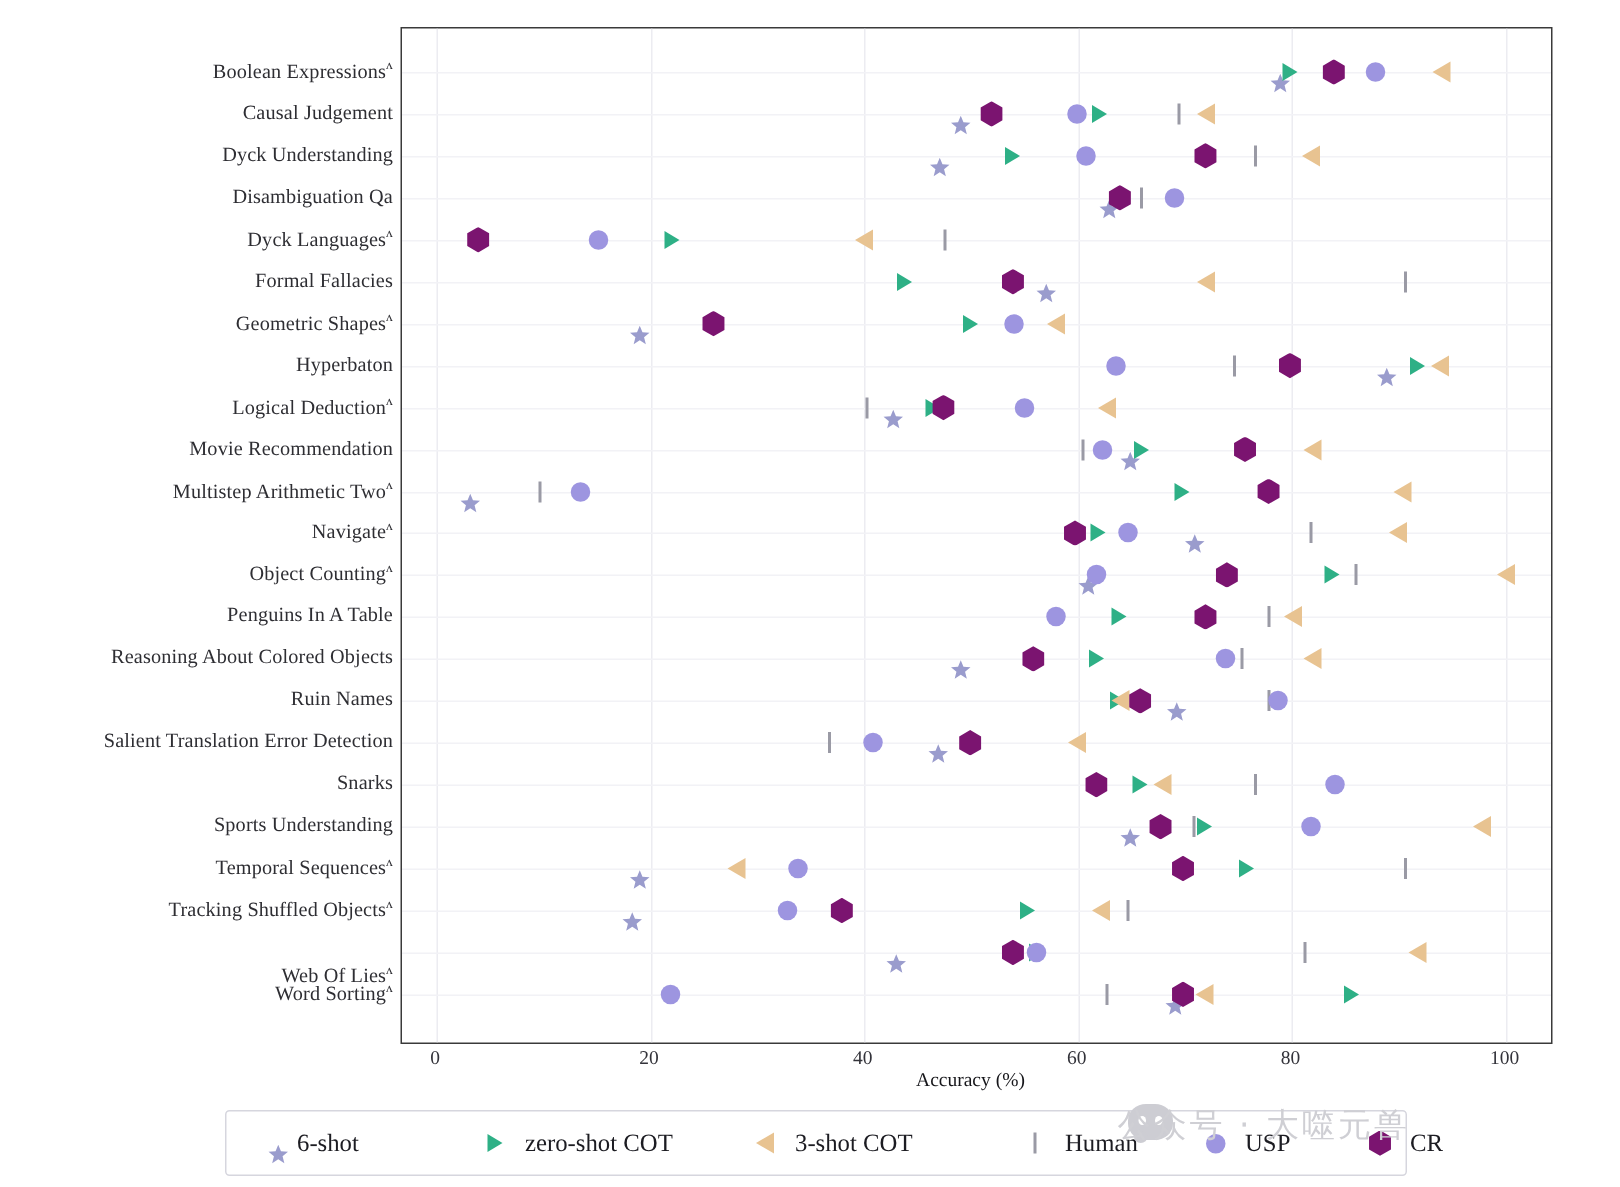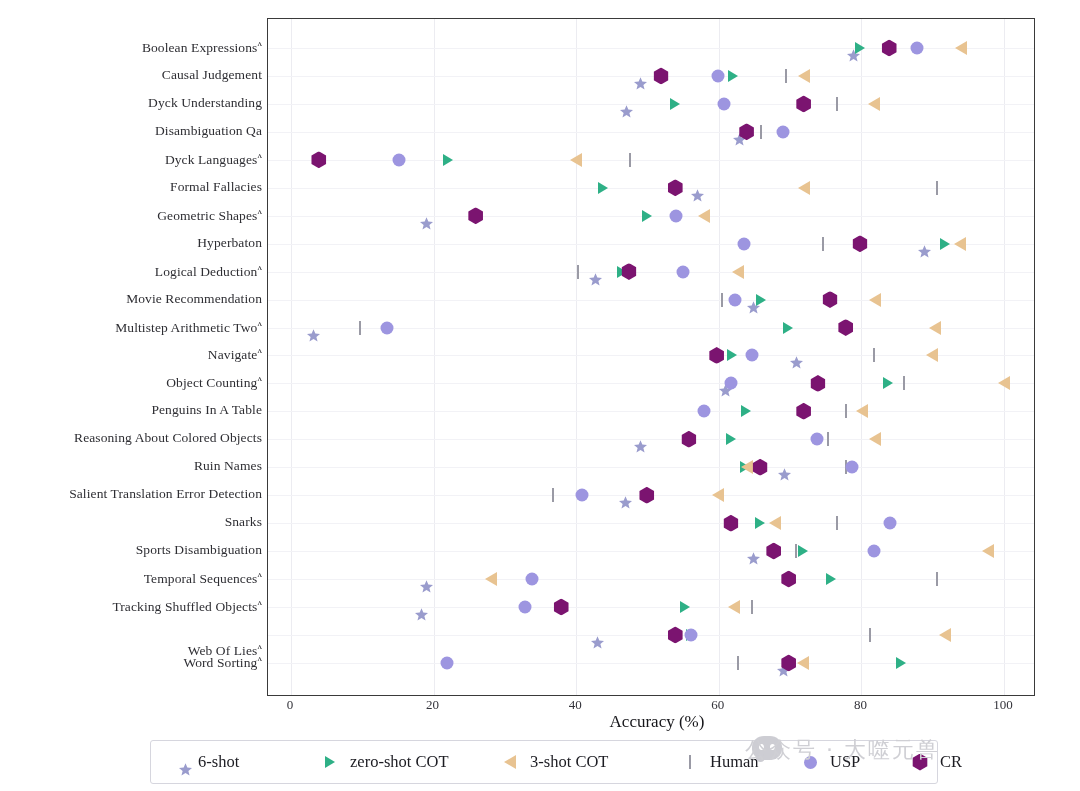--- a/index.html
+++ b/index.html
@@ -35,22 +35,22 @@
   }
   .ylab sup{font-size:9px;vertical-align:super;}
 
   
   #x-ticks{position:absolute;left:267px;top:697px;width:768px;height:20px;}
   .xtick{
     position:absolute;top:0;transform:translateX(-50%);
     font-size:13px;color:#33333a;
   }
   #x-title{
-    position:absolute;left:273px;top:712px;width:768px;
-    text-align:center;font-size:17px;color:#16161a;
+    position:absolute;left:263px;top:712px;width:768px;
+    text-align:center;font-size:13px;color:#16161a;
   }
 
   
   .mk{position:absolute;transform:translate(-50%,-50%);}
 
   .mk-star{
     width:0;height:0;font-size:0;
   }
   .mk-star svg{display:block;}
 
@@ -130,21 +130,21 @@
       <div class="ylab" style="top: 252.6px;">Logical Deduction<sup>ʌ</sup></div>
       <div class="ylab" style="top: 280.55px;">Movie Recommendation</div>
       <div class="ylab" style="top: 308.5px;">Multistep Arithmetic Two<sup>ʌ</sup></div>
       <div class="ylab" style="top: 336.45px;">Navigate<sup>ʌ</sup></div>
       <div class="ylab" style="top: 364.4px;">Object Counting<sup>ʌ</sup></div>
       <div class="ylab" style="top: 392.35px;">Penguins In A Table</div>
       <div class="ylab" style="top: 420.3px;">Reasoning About Colored Objects</div>
       <div class="ylab" style="top: 448.25px;">Ruin Names</div>
       <div class="ylab" style="top: 476.2px;">Salient Translation Error Detection</div>
       <div class="ylab" style="top: 504.15px;">Snarks</div>
-      <div class="ylab" style="top: 532.1px;">Sports Disambiguation</div>
+      <div class="ylab" style="top: 532.1px;">Sports Understanding</div>
       <div class="ylab" style="top: 560.05px;">Temporal Sequences<sup>ʌ</sup></div>
       <div class="ylab" style="top: 588px;">Tracking Shuffled Objects<sup>ʌ</sup></div>
       <div class="ylab" style="top: 632px;">Web Of Lies<sup>ʌ</sup></div>
       <div class="ylab" style="top: 643.9px;">Word Sorting<sup>ʌ</sup></div>
     </div>
 
   <div id="plot-frame">
       <div class="vgrid" style="left: 23px;"></div>
       <div class="vgrid" style="left: 165.6px;"></div>
       <div class="vgrid" style="left: 308.2px;"></div>

